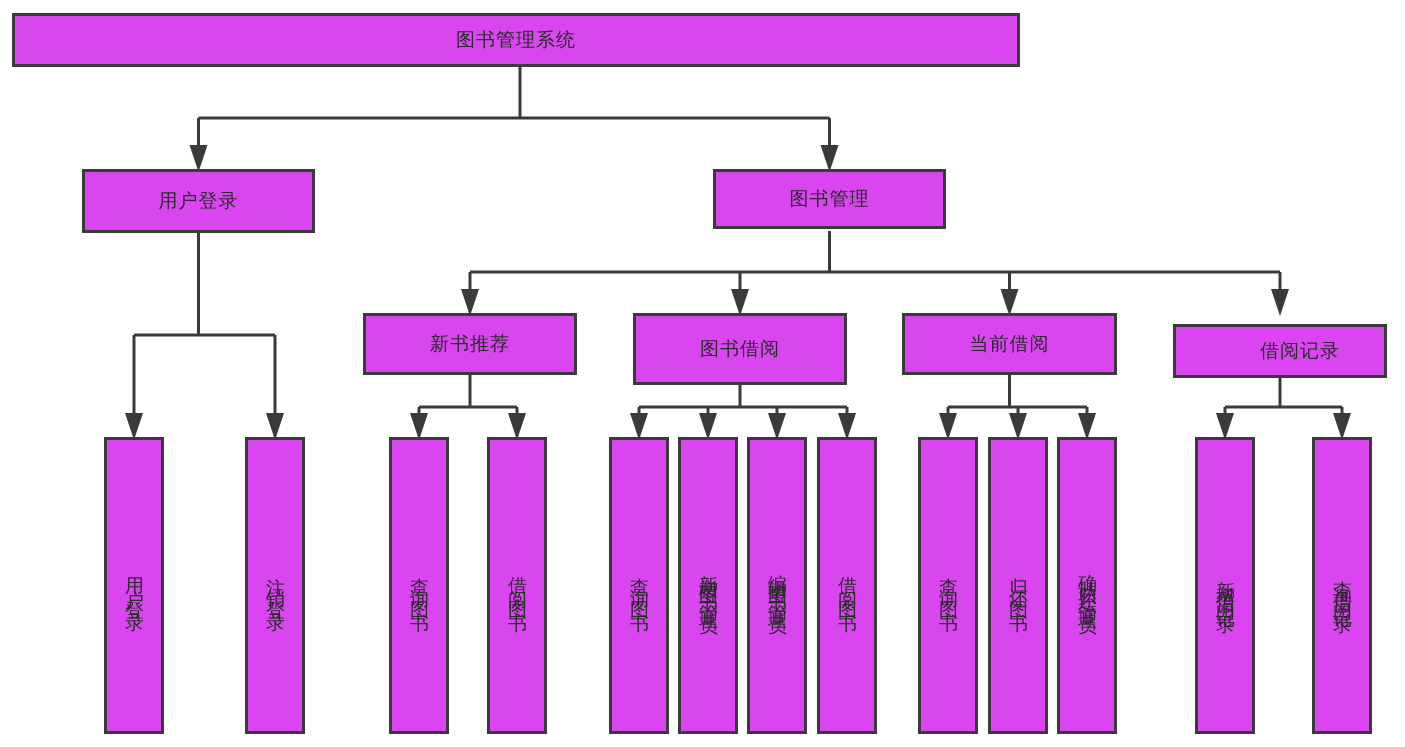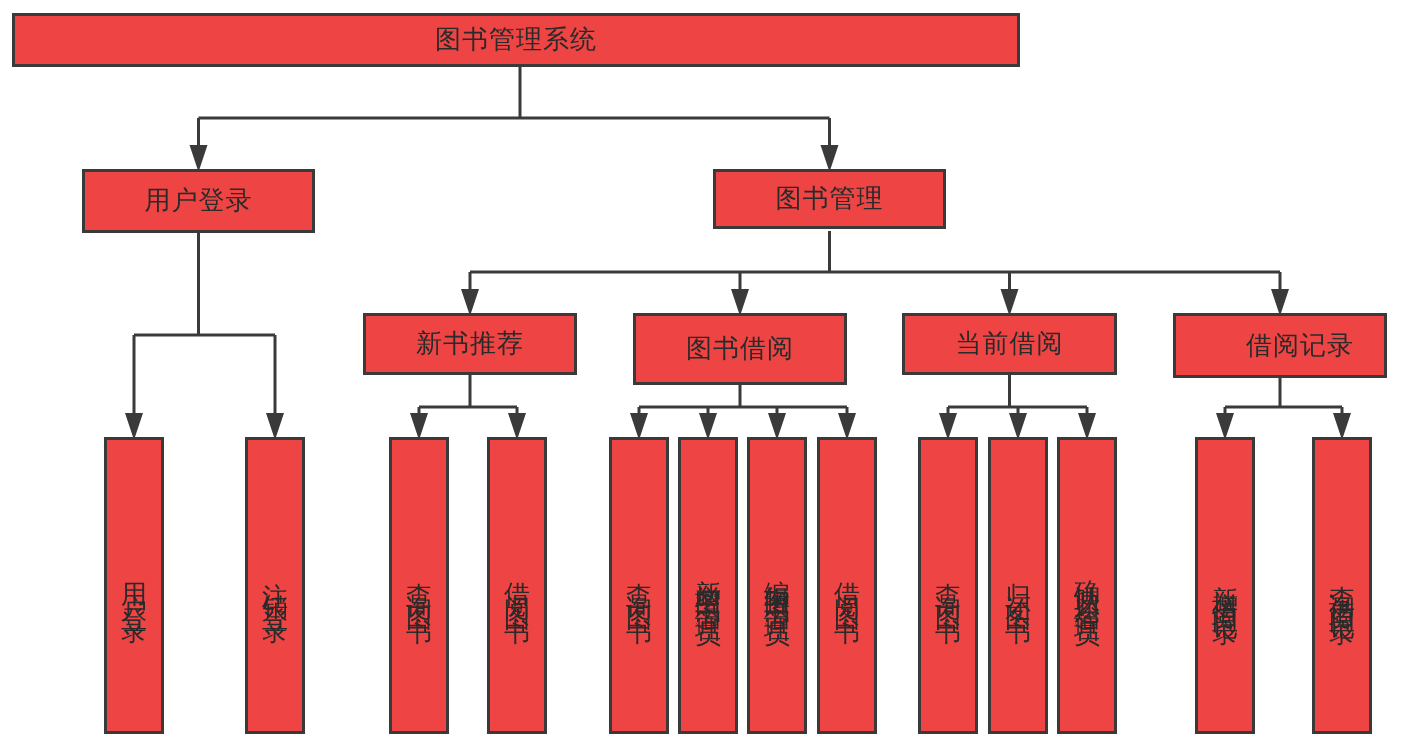--- a/index.html
+++ b/index.html
@@ -8,24 +8,24 @@
     width:1405px;height:747px;
     background:#ffffff;
     font-family:"Liberation Sans",sans-serif;
     overflow:hidden;
   }
   #wires{position:absolute;left:0;top:0;width:1405px;height:747px;}
   .node{
     position:absolute;
     box-sizing:border-box;
     border:3px solid #3a3a3a;
-    background:#ef4444;
+    background:#d946ef;
     display:flex;align-items:center;justify-content:center;
     color:#2a2a2a;
-    font-size:26px;
+    font-size:19px;
     line-height:1.2;
     white-space:nowrap;
   }
   .node.h span{letter-spacing:1px;}
   .node.v span{
     writing-mode:vertical-rl;
     text-orientation:mixed;
     white-space:nowrap;
   }
   .node.v.sp-wide span{letter-spacing:12px;}
@@ -109,21 +109,21 @@
     </div>
     <div class="node h" style="left: 363px; top: 313px; width: 214px; height: 62px; border-color: rgb(58, 58, 58); color: rgb(42, 42, 42);">
       <span>新书推荐</span>
     </div>
     <div class="node h" style="left: 633px; top: 313px; width: 214px; height: 72px; border-color: rgb(58, 58, 58); color: rgb(42, 42, 42);">
       <span>图书借阅</span>
     </div>
     <div class="node h" style="left: 902px; top: 313px; width: 215px; height: 62px; border-color: rgb(58, 58, 58); color: rgb(42, 42, 42);">
       <span>当前借阅</span>
     </div>
-    <div class="node h" style="left: 1173px; top: 313px; width: 214px; height: 65px; border-color: rgb(58, 58, 58); color: rgb(42, 42, 42); padding-left: 40px;">
+    <div class="node h" style="left: 1173px; top: 324px; width: 214px; height: 54px; border-color: rgb(58, 58, 58); color: rgb(42, 42, 42); padding-left: 40px;">
       <span>借阅记录</span>
     </div>
     <div class="node v sp-wide" style="left: 104px; top: 437px; width: 60px; height: 297px; border-color: rgb(58, 58, 58); color: rgb(42, 42, 42);">
       <span>用户登录</span>
     </div>
     <div class="node v sp-wide" style="left: 245px; top: 437px; width: 60px; height: 297px; border-color: rgb(58, 58, 58); color: rgb(42, 42, 42);">
       <span>注销登录</span>
     </div>
     <div class="node v sp-wide" style="left: 389px; top: 437px; width: 60px; height: 297px; border-color: rgb(58, 58, 58); color: rgb(42, 42, 42);">
       <span>查询图书</span>

